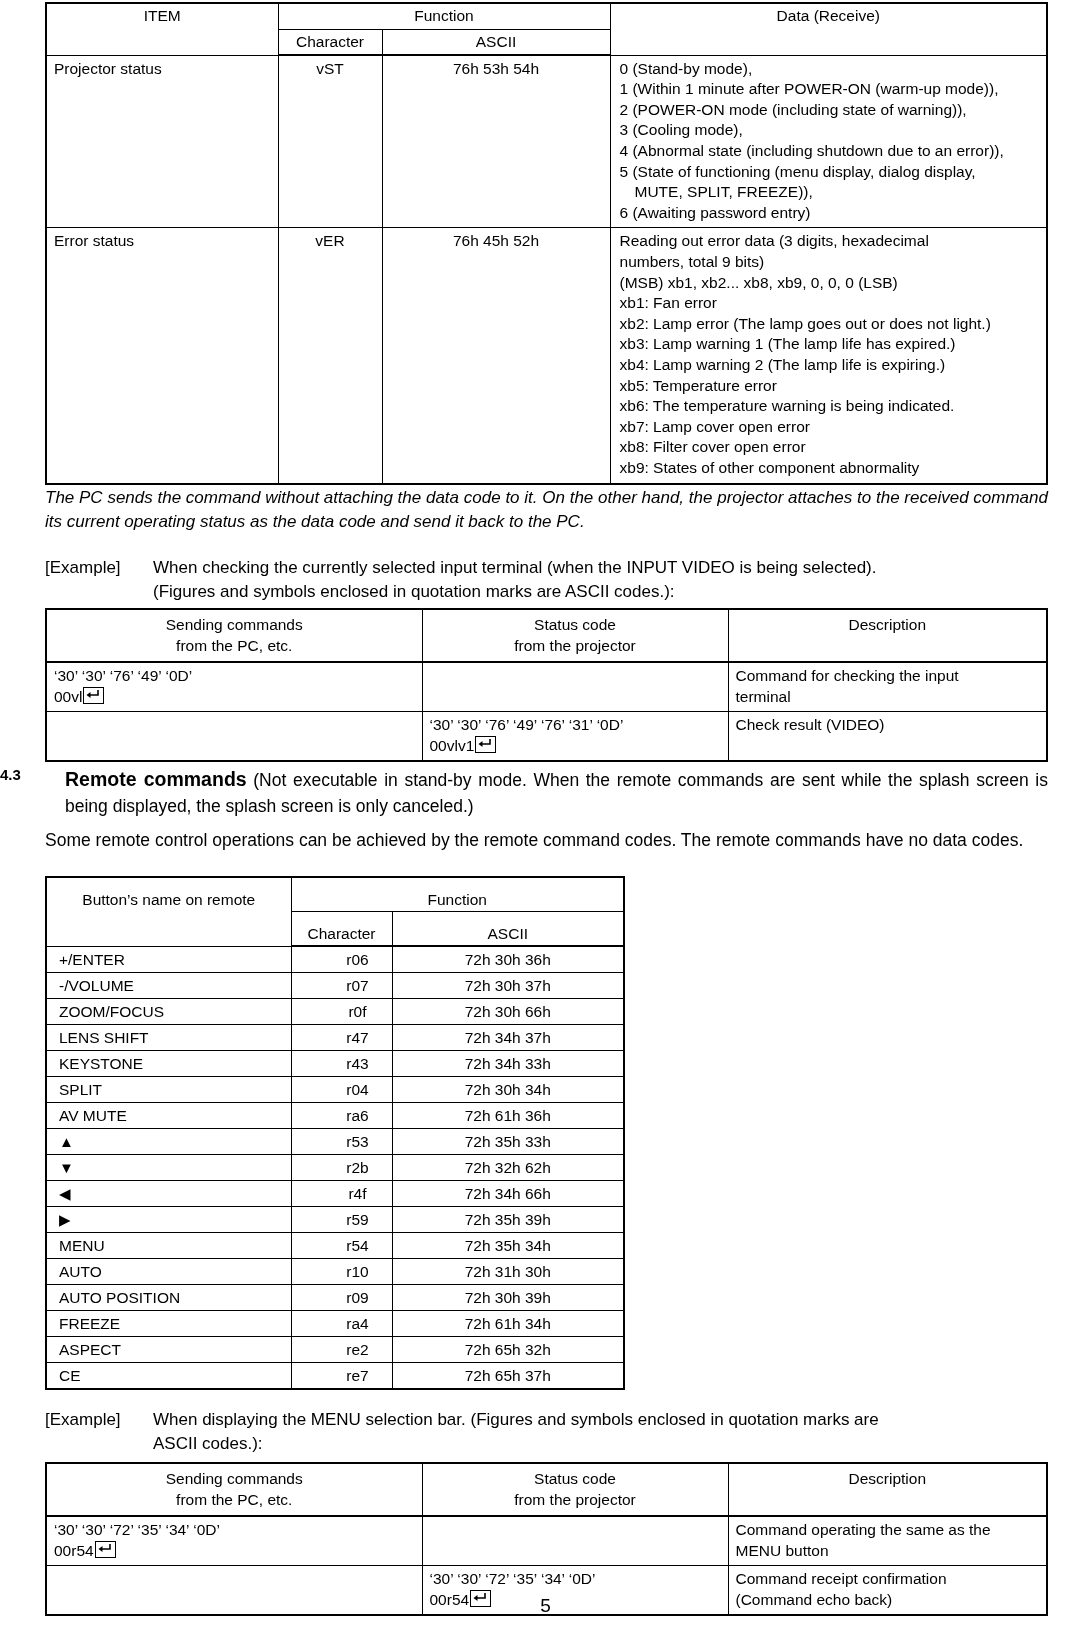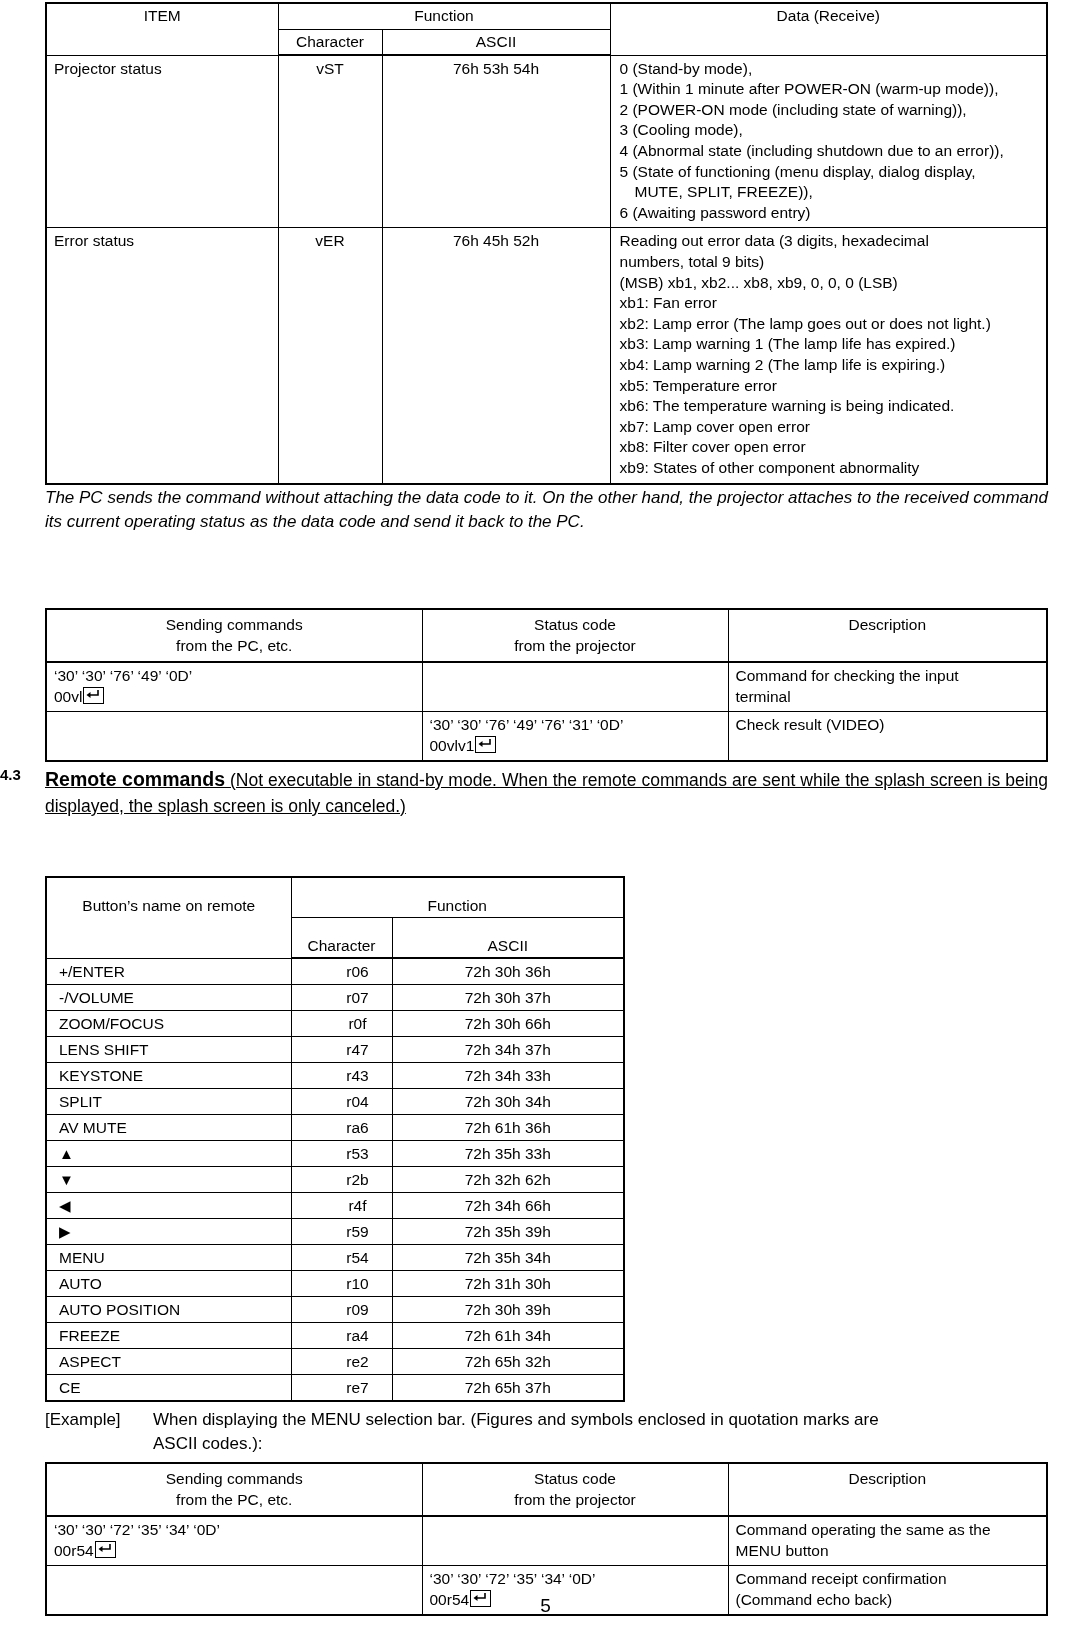--- a/index.html
+++ b/index.html
@@ -114,25 +114,24 @@
     width: 1048px;
   }
   #sec43 .num {
     position: absolute;
     left: 0px;
     top: 0px;
     font-size: 15px;
     font-weight: bold;
   }
   #sec43 .sec-body {
-    margin-left: 45px;
+    margin-left: 65px;
     font-size: 17.5px;
     line-height: 26px;
     text-align: justify;
-    text-decoration: underline;
   }
   #sec43 .sec-title {
     font-weight: bold;
     font-size: 19.5px;
   }
   #para-remote {
     left: 45px;
     top: 828px;
     width: 1003px;
     line-height: 25px;
@@ -146,21 +145,21 @@
     top: 876px;
     width: 580px;
   }
   #remote-table td {
     font-size: 15.5px;
     line-height: 19px;
     padding: 3px 8px 3px 8px;
   }
   #remote-table .hdr td {
     text-align: center;
-    padding-top: 18px;
+    padding-top: 12px;
     padding-bottom: 2px;
   }
   #remote-table .hdr-bottom td { border-bottom: 2.5px solid #000; }
   #remote-table td.btn-name { text-align: left; padding-left: 12px; }
   #remote-table td.char { text-align: center; padding-left: 40px; }
   #remote-table td.ascii { text-align: center; }
   .arrow-glyph {
     font-size: 15px;
     line-height: 19px;
     letter-spacing: 0;
@@ -245,20 +244,24 @@
             <div>xb7: Lamp cover open error</div>
             <div>xb8: Filter cover open error</div>
             <div>xb9: States of other component abnormality</div>
           </td>
       </tr>
     </tbody>
   </table>
 
   <div class="para" id="para-pc">The PC sends the command without attaching the data code to it. On the other hand, the projector attaches to the received command its current operating status as the data code and send it back to the PC.</div>
 
+  <div class="para nojust" id="example1">
+    <span class="ex-label">[Example]</span><span>When checking the currently selected input terminal (when the INPUT VIDEO is being selected).</span>
+    <span class="ex-body last">(Figures and symbols enclosed in quotation marks are ASCII codes.):</span>
+  </div>
 
   <table class="doc-table ex-table" id="ex-table-1">
     <colgroup>
       <col style="width:376px">
       <col style="width:306px">
       <col style="width:319px">
     </colgroup>
     <tbody>
       <tr class="hdr">
         <td>
@@ -298,20 +301,21 @@
             <div>Check result (VIDEO)</div>
           </td>
       </tr>
     </tbody>
   </table>
 
   <div id="sec43">
     <span class="num">4.3</span>
     <div class="sec-body"><span class="sec-title">Remote commands</span><span> (Not executable in stand-by mode. When the remote commands are sent while the splash screen is being displayed, the splash screen is only canceled.)</span></div>
   </div>
+  <div class="para" id="para-remote">Some remote control operations can be achieved by the remote command codes. The remote commands have no data codes.</div>
 
   <table class="doc-table" id="remote-table">
     <colgroup>
       <col style="width:245px">
       <col style="width:101px">
       <col style="width:232px">
     </colgroup>
     <tbody>
       <tr class="hdr">
         <td rowspan="2" class="vmid ctr">Button’s name on remote</td>

